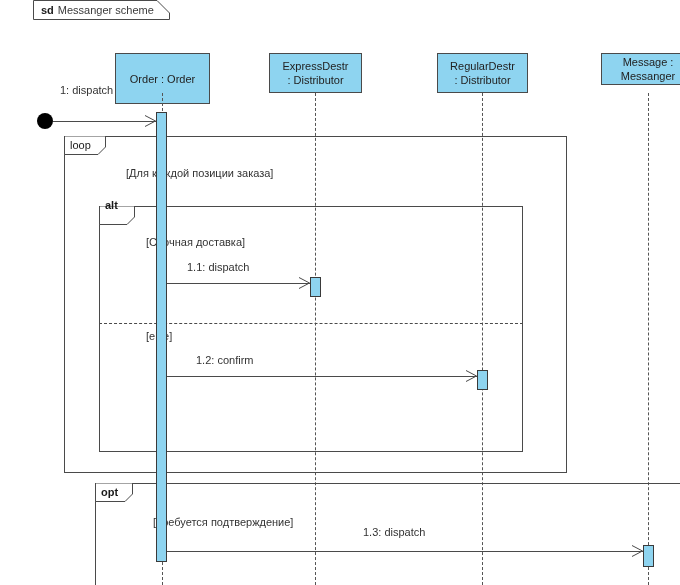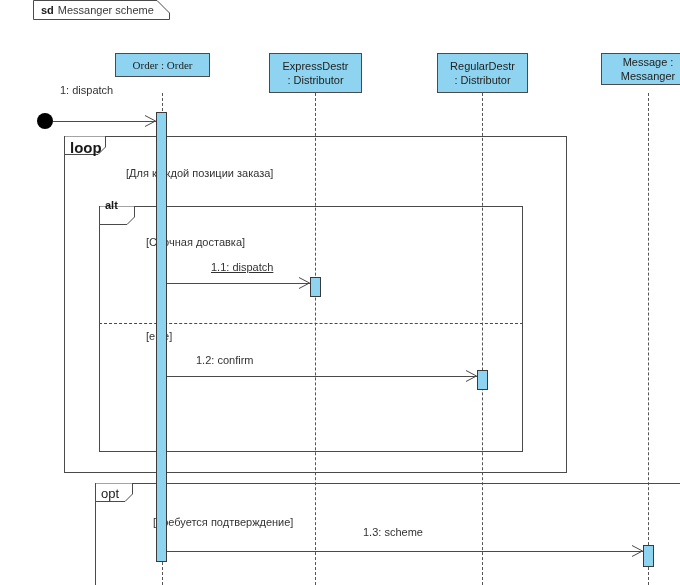--- a/index.html
+++ b/index.html
@@ -148,21 +148,21 @@
 <div id="diagram-canvas">
 
   <svg class="frame-tab-border" viewBox="0 0 137 20" xmlns="http://www.w3.org/2000/svg">
     <path d="M0.5 0.5 L124 0.5 L136.5 13 L136.5 19.5 L0.5 19.5 Z" fill="#ffffff" stroke="#4a4a4a" stroke-width="1"></path>
   </svg>
   <div class="frame-tab">
     <span class="kw">sd</span>
     <span>Messanger scheme</span>
   </div>
 
-  <div class="lifeline-head" style="left:82px; top:53px; width:95px; height:24px;font-family:Liberation Serif, serif;">
+  <div class="lifeline-head" style="left:82px; top:53px; width:95px; height:51px;">
     <span>Order : Order</span>
   </div>
   <div class="lifeline-head" style="left:236px; top:53px; width:93px; height:40px;">
     <span>ExpressDestr</span>
     <span>: Distributor</span>
   </div>
   <div class="lifeline-head" style="left:404px; top:53px; width:91px; height:40px;">
     <span>RegularDestr</span>
     <span>: Distributor</span>
   </div>
@@ -173,63 +173,63 @@
 
   <div class="lifeline-stem" style="left:129px; top:93px; height:492px;"></div>
   <div class="lifeline-stem" style="left:282px; top:93px; height:492px;"></div>
   <div class="lifeline-stem" style="left:449px; top:93px; height:492px;"></div>
   <div class="lifeline-stem" style="left:615px; top:93px; height:492px;"></div>
 
   <div class="fragment" style="left:31px; top:136px; width:503px; height:337px;"></div>
   <svg class="fragment-label-box" style="left:31px; top:136px; width:42px; height:19px; background:none; padding:0;" viewBox="0 0 42 19" xmlns="http://www.w3.org/2000/svg">
     <path d="M0.5 0 L41.5 0 L41.5 11 L34 18.5 L0.5 18.5 Z" fill="#ffffff" stroke="#4a4a4a" stroke-width="1"></path>
   </svg>
-  <div style="position:absolute; left:37px; top:139px; font-size:15px; font-weight:bold; color:#1a1a1a;">loop</div>
+  <div style="position:absolute; left:37px; top:139px; font-size:11px; font-weight:normal; color:#1a1a1a;">loop</div>
   <div class="guard" style="left:93px; top:167px;">[Для каждой позиции заказа]</div>
 
   <div class="fragment" style="left:66px; top:206px; width:424px; height:246px;"></div>
   <svg class="fragment-label-box" style="left:66px; top:206px; width:36px; height:19px; background:none; padding:0;" viewBox="0 0 36 19" xmlns="http://www.w3.org/2000/svg">
     <path d="M0.5 0 L35.5 0 L35.5 11 L28 18.5 L0.5 18.5 Z" fill="#ffffff" stroke="#4a4a4a" stroke-width="1"></path>
   </svg>
   <div style="position:absolute; left:72px; top:199px; font-size:11px; font-weight:bold; color:#1a1a1a;">alt</div>
   <div class="guard" style="left:113px; top:236px;">[Срочная доставка]</div>
 
   <div class="alt-separator" style="left:66px; top:323px; width:424px;"></div>
   <div class="guard" style="left:113px; top:330px;">[else]</div>
 
   <div class="fragment" style="left:62px; top:483px; width:640px; height:112px;"></div>
   <svg class="fragment-label-box" style="left:62px; top:483px; width:38px; height:19px; background:none; padding:0;" viewBox="0 0 38 19" xmlns="http://www.w3.org/2000/svg">
     <path d="M0.5 0 L37.5 0 L37.5 11 L30 18.5 L0.5 18.5 Z" fill="#ffffff" stroke="#4a4a4a" stroke-width="1"></path>
   </svg>
-  <div style="position:absolute; left:68px; top:486px; font-size:13px; font-weight:normal; color:#1a1a1a;">opt</div>
+  <div style="position:absolute; left:68px; top:486px; font-size:11px; font-weight:bold; color:#1a1a1a;">opt</div>
   <div class="guard" style="left:120px; top:516px;">[Требуется подтверждение]</div>
 
   <div class="activation" style="left:123px; top:112px; width:11px; height:450px;"></div>
   <div class="activation" style="left:277px; top:277px; width:11px; height:20px;"></div>
   <div class="activation" style="left:444px; top:370px; width:11px; height:20px;"></div>
   <div class="activation" style="left:610px; top:545px; width:11px; height:22px;"></div>
 
   <div class="start-node" style="left:4px; top:113px;"></div>
   <div class="msg-line" style="left:20px; top:121px; width:103px;"></div>
   <svg class="arrow-head" style="left:111px; top:115px;" viewBox="0 0 12 12" xmlns="http://www.w3.org/2000/svg">
     <path d="M1 0.5 L11.5 6 L1 11.5" fill="none" stroke="#4a4a4a" stroke-width="1"></path>
   </svg>
   <div class="msg-label" style="left:27px; top:84px;">1: dispatch</div>
 
   <div class="msg-line" style="left:134px; top:283px; width:143px;"></div>
   <svg class="arrow-head" style="left:265px; top:277px;" viewBox="0 0 12 12" xmlns="http://www.w3.org/2000/svg">
     <path d="M1 0.5 L11.5 6 L1 11.5" fill="none" stroke="#4a4a4a" stroke-width="1"></path>
   </svg>
-  <div class="msg-label" style="left:178px; top:261px;text-decoration:underline;">1.1: dispatch</div>
+  <div class="msg-label" style="left:154px; top:261px;">1.1: dispatch</div>
 
   <div class="msg-line" style="left:134px; top:376px; width:310px;"></div>
   <svg class="arrow-head" style="left:432px; top:370px;" viewBox="0 0 12 12" xmlns="http://www.w3.org/2000/svg">
     <path d="M1 0.5 L11.5 6 L1 11.5" fill="none" stroke="#4a4a4a" stroke-width="1"></path>
   </svg>
   <div class="msg-label" style="left:163px; top:354px;">1.2: confirm</div>
 
   <div class="msg-line" style="left:134px; top:551px; width:476px;"></div>
   <svg class="arrow-head" style="left:598px; top:545px;" viewBox="0 0 12 12" xmlns="http://www.w3.org/2000/svg">
     <path d="M1 0.5 L11.5 6 L1 11.5" fill="none" stroke="#4a4a4a" stroke-width="1"></path>
   </svg>
-  <div class="msg-label" style="left:330px; top:526px;">1.3: scheme</div>
+  <div class="msg-label" style="left:330px; top:526px;">1.3: dispatch</div>
 
 </div>
 
 </body></html>

